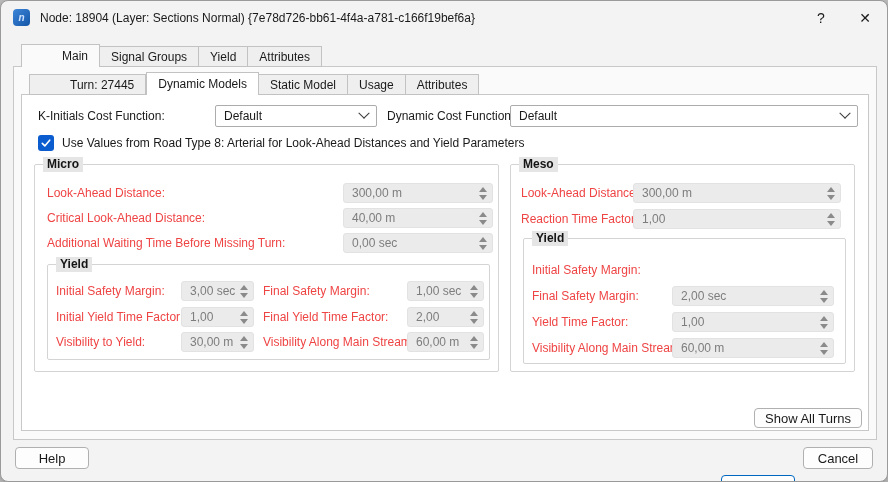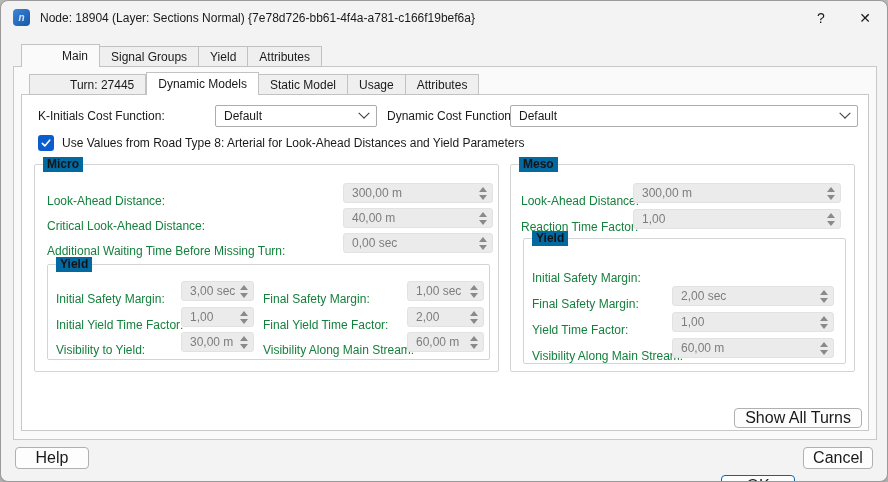--- a/index.html
+++ b/index.html
@@ -40,51 +40,51 @@
   .tab.selected + .tab{border-left:none;}
   .tabs1{top:43px;left:20px;height:23px;}
   .tabs1 .tab.selected{background:#fafafa;}
   .tabs2{top:71px;left:28px;height:23px;}
   .tabs2 .tab.selected{background:#ffffff;}
   
   .outer-panel{position:absolute;left:12px;top:65px;width:864px;height:374px;background:#fafafa;border:1px solid #c8c8c8;z-index:1;}
   .inner-panel{position:absolute;left:20px;top:93px;width:848px;height:337px;background:#ffffff;border:1px solid #c8c8c8;z-index:2;}
   
   .flabel{position:absolute;height:22px;line-height:22px;white-space:nowrap;}
-  .dim{color:#15803d;margin-top:8px;}
+  .dim{color:#ef4444;}
   .combo{
     position:absolute;height:22px;display:flex;align-items:center;
     background:#fff;border:1px solid #acacac;border-radius:2px;padding:0 8px;cursor:default;
   }
   .combo .chevron{
     margin-left:auto;width:8px;height:8px;flex:0 0 auto;
     border-right:1.5px solid #3a3a3a;border-bottom:1.5px solid #3a3a3a;
     transform:rotate(45deg) translate(-2px,-2px);
   }
   .checkbox{
     position:absolute;width:16px;height:16px;border-radius:3px;
     background:var(--accent-blue);display:flex;align-items:center;justify-content:center;cursor:default;
   }
   .groupbox{position:absolute;border:1px solid #d4d4d4;border-radius:2px;}
   .gb-title{position:absolute;top:-8px;left:8px;padding:0 4px;line-height:15px;font-weight:600;color:#141414;white-space:nowrap;}
-  .gb-white{background:#0369a1;}
+  .gb-white{background:#e5e5e5;}
   .spin{
     position:absolute;height:20px;display:flex;align-items:center;
     background:#ebebeb;border:1px solid #e2e2e2;border-radius:3px;
     color:#7d7d7d;cursor:default;
   }
   .spin .spin-value{flex:1;padding-left:8px;white-space:nowrap;overflow:hidden;}
   .spin .spin-btns{width:16px;display:flex;flex-direction:column;align-items:center;gap:3px;padding-right:2px;}
   .tri-up{width:0;height:0;border-left:4px solid transparent;border-right:4px solid transparent;border-bottom:5px solid #8a8a8a;}
   .tri-down{width:0;height:0;border-left:4px solid transparent;border-right:4px solid transparent;border-top:5px solid #8a8a8a;}
   
   .btn{
     position:absolute;height:22px;background:#fdfdfd;border:1px solid #b0b0b0;
     border-radius:4px;display:flex;align-items:center;justify-content:center;
-    padding:0 10px;white-space:nowrap;cursor:default;font-size:16px;color:#1a1a1a;
+    padding:0 10px;white-space:nowrap;cursor:default;font-size:13px;color:#1a1a1a;
   }
   .btn.default{border:1px solid var(--ok-border-blue);}
 </style>
 </head>
 <body>
 
 <div class="dialog">
 
   <div class="titlebar">
     <div class="app-icon">n</div>

